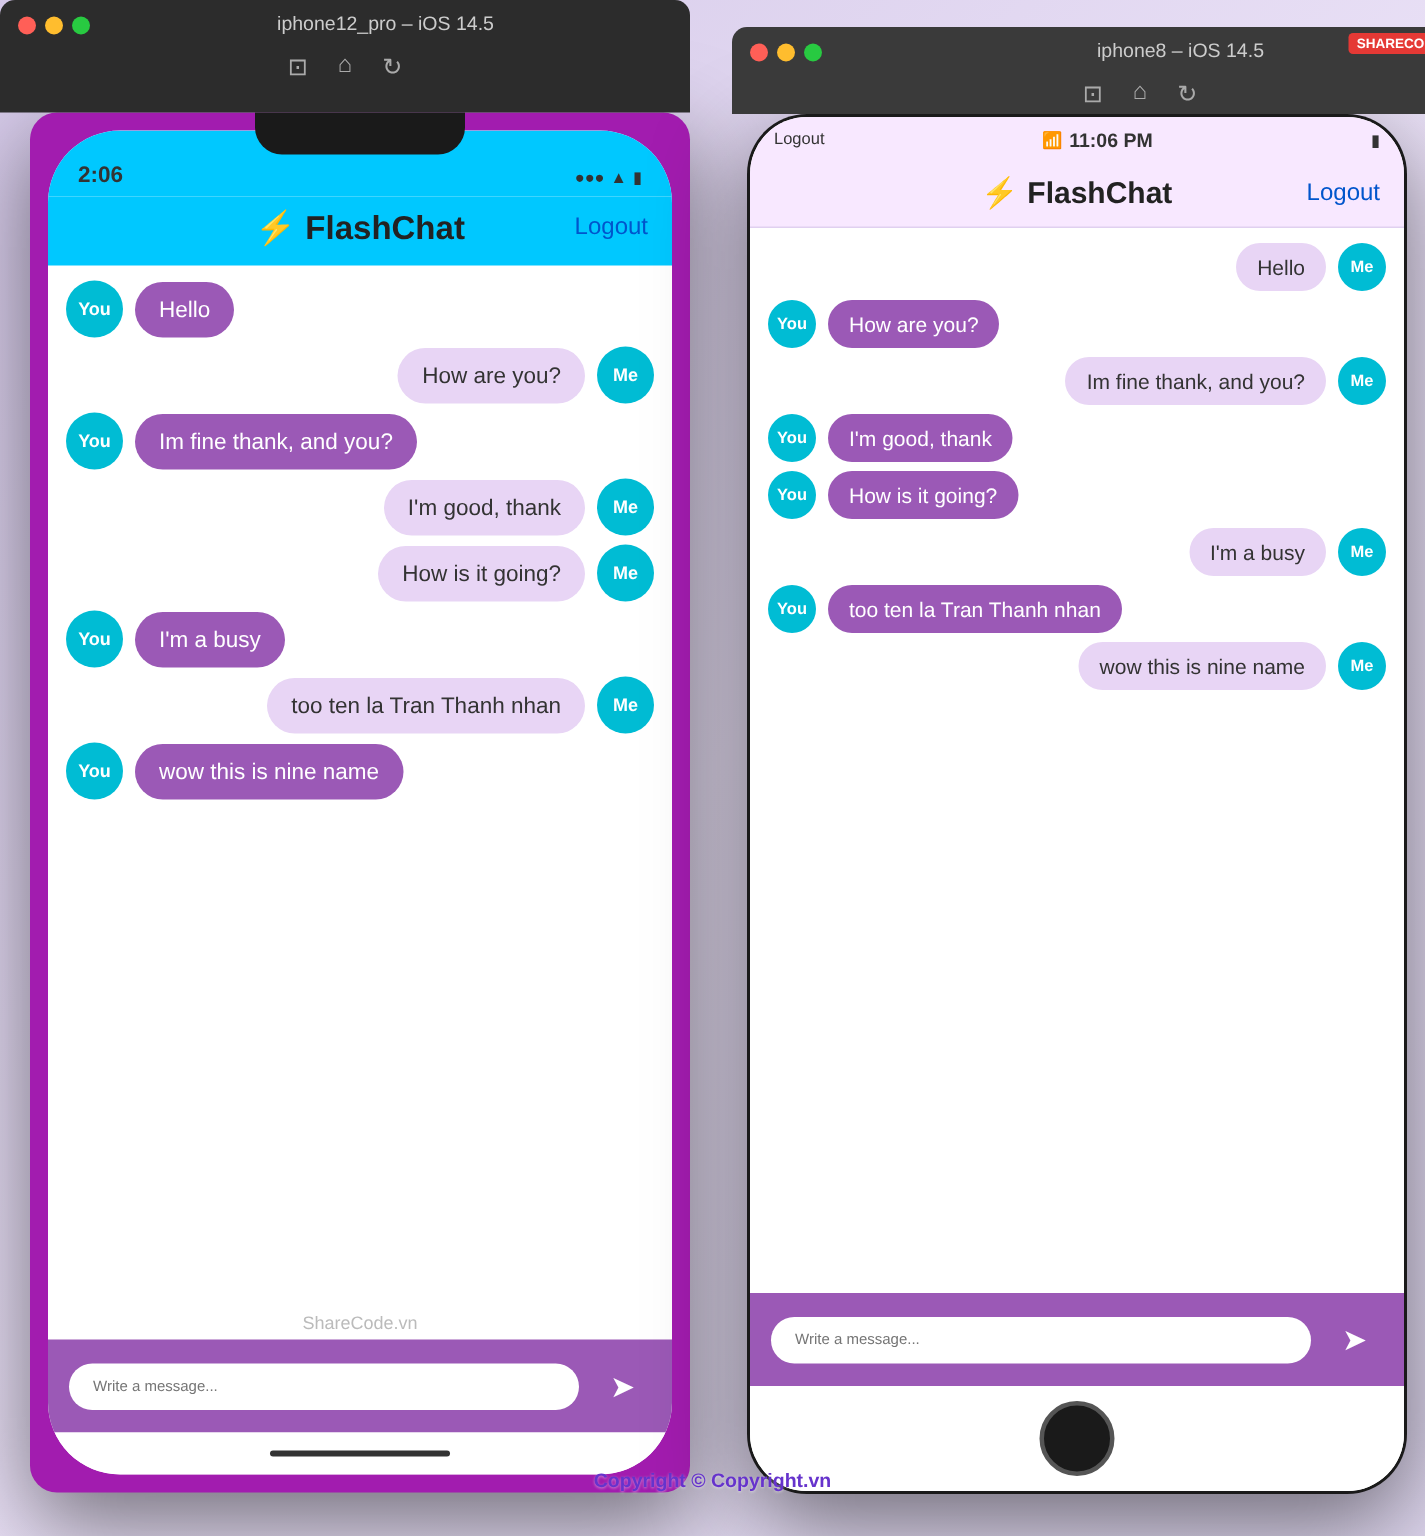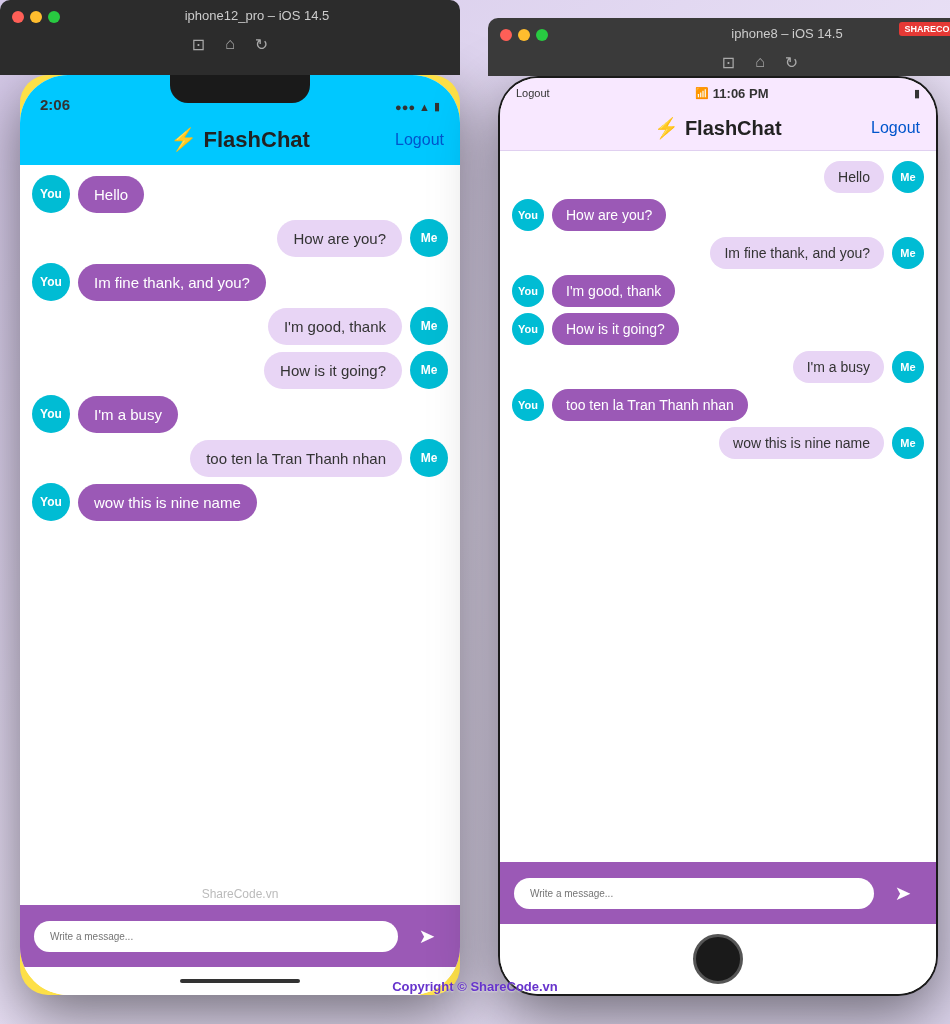--- a/index.html
+++ b/index.html
@@ -74,24 +74,24 @@
       color: #aaa;
       font-size: 16px;
     }
 
     
     .phone-left {
       position: absolute;
       top: 75px; left: 20px;
       width: 440px;
       height: 920px;
-      background: #fde047;
-      border-radius: 28px;
+      background: #a21caf;
+      border-radius: 18px;
       z-index: 5;
-      padding: 0;
+      padding: 12px;
       box-shadow: 0 20px 60px rgba(0,0,0,0.5);
     }
 
     .phone-right {
       position: absolute;
       top: 76px; left: 498px;
       width: 440px;
       height: 920px;
       background: #1a1a1a;
       border-radius: 40px;
@@ -532,13 +532,13 @@
       <input class="msg-input" type="text" placeholder="Write a message..." style="">
       <button class="send-btn">➤</button>
     </div>
 
     <div class="home-btn-area">
       <div class="home-btn"></div>
     </div>
   </div>
 </div>
 
-<div class="copyright">Copyright © ShareCode.vn</div>
+<div class="copyright">Copyright © Copyright.vn</div>
 
 </body></html>

